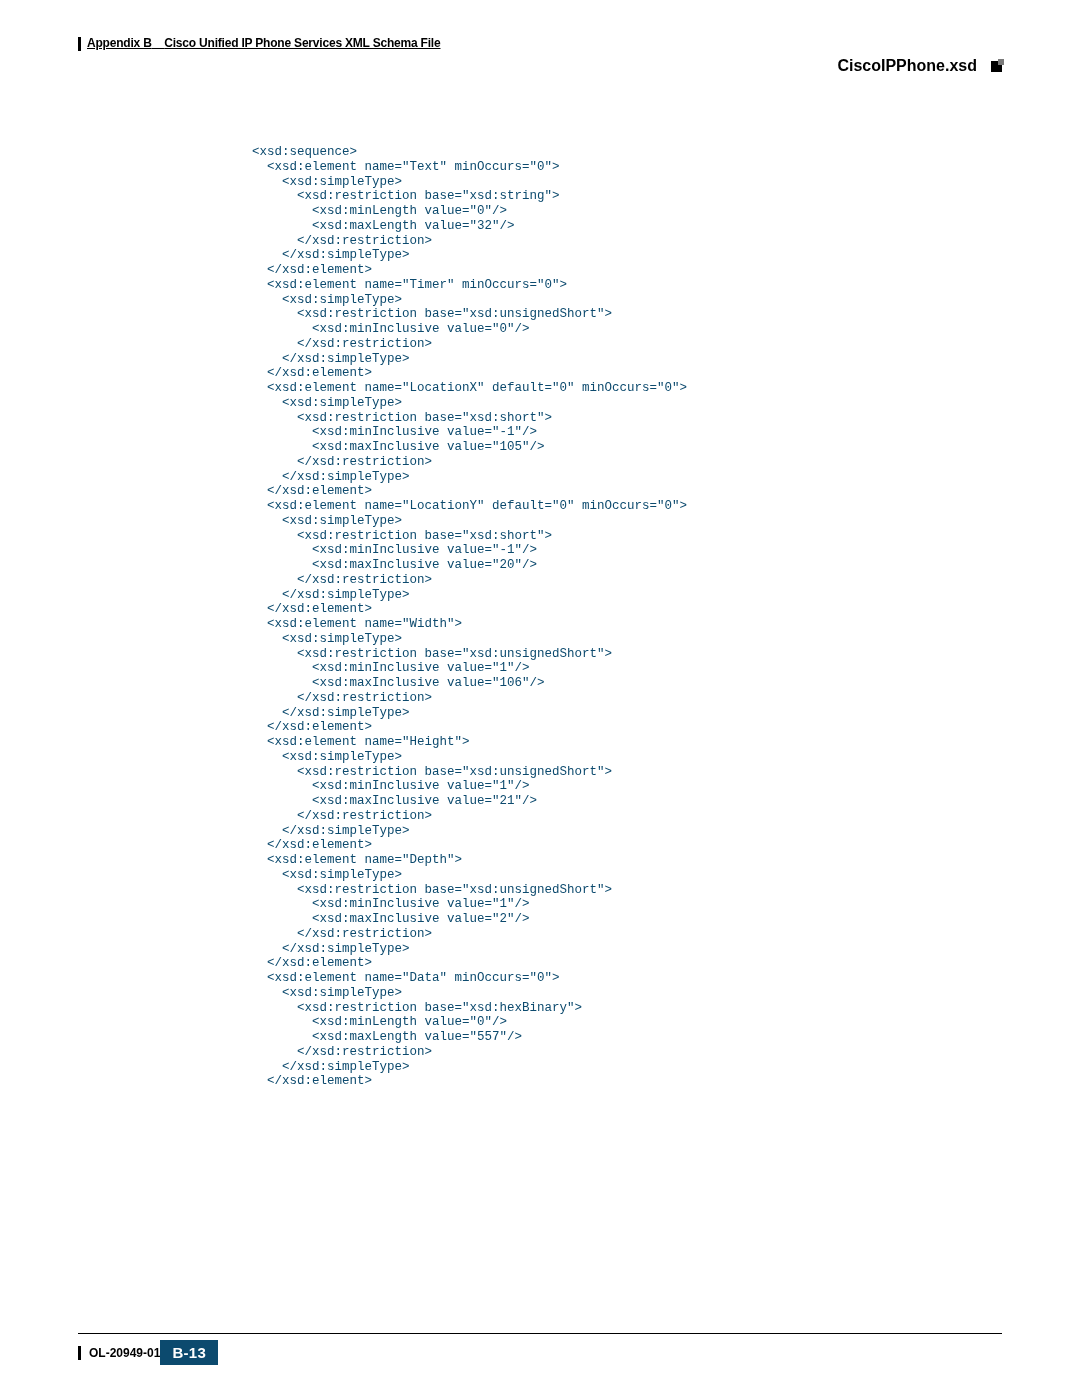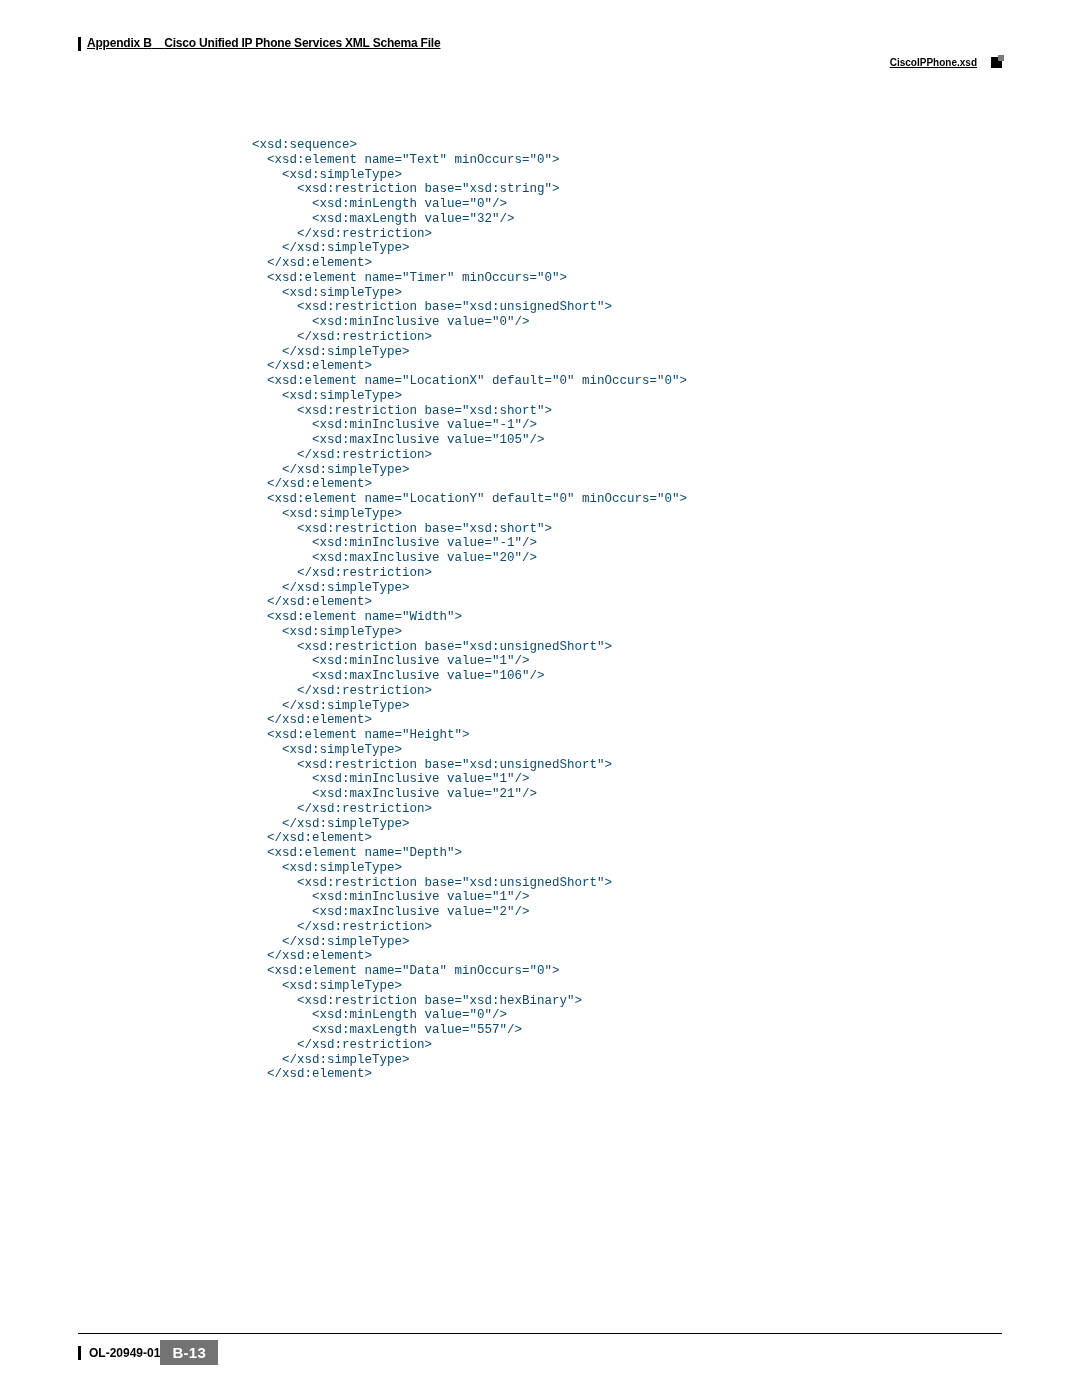--- a/index.html
+++ b/index.html
@@ -29,24 +29,23 @@
       letter-spacing: -0.2px;
       text-decoration: underline;
     }
     .header-right-row {
       display: flex;
       justify-content: flex-end;
       align-items: center;
       margin-bottom: 70px;
     }
     .header-right {
-      font-size: 10px;
+      font-size: 16px;
       font-weight: bold;
       margin-right: 14px;
-      text-decoration: underline;
     }
     .header-marker {
       width: 11px;
       height: 11px;
       background: #000;
       position: relative;
     }
     .header-marker::after {
       content: "";
       position: absolute;
@@ -113,21 +112,21 @@
       width: 3px;
       height: 14px;
       background: #000;
       margin-right: 8px;
     }
     .footer-docid {
       font-size: 12px;
       font-weight: bold;
     }
     .page-badge {
-      background: #737373;
+      background: #0c4a6e;
       color: #fff;
       font-size: 15px;
       font-weight: bold;
       padding: 4px 12px;
       letter-spacing: 0.3px;
     }
   </style>
 </head>
 <body>
 

